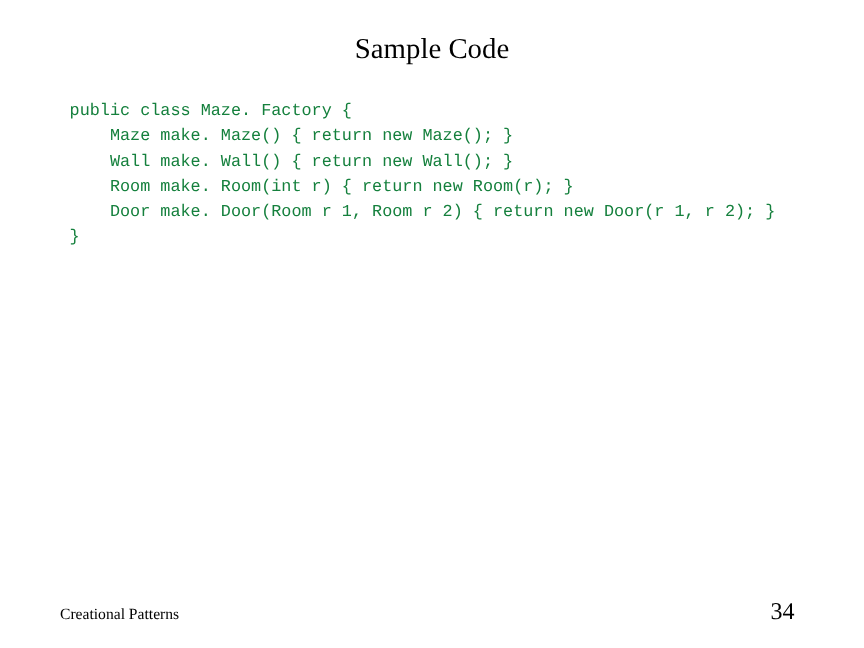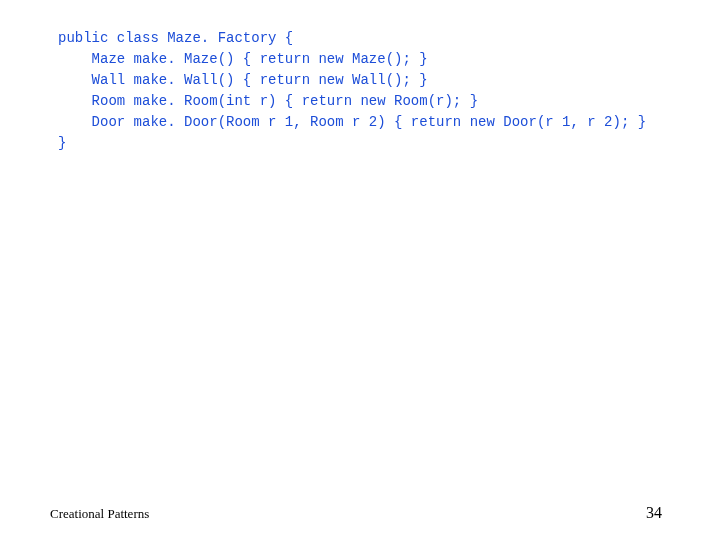--- a/index.html
+++ b/index.html
@@ -26,44 +26,45 @@
       font-size: 24px;
       font-weight: normal;
       font-family: "Times New Roman", Times, serif;
       margin-bottom: 28px;
     }
     .code-block {
       font-family: "Courier New", Courier, monospace;
       font-size: 14px;
       line-height: 1.5;
       white-space: pre;
-      color: #1d4ed8;
+      color: #15803d;
     }
     .footer {
       position: absolute;
       bottom: 18px;
       left: 50px;
       right: 58px;
       display: flex;
       justify-content: space-between;
       align-items: baseline;
       font-family: "Times New Roman", Times, serif;
       font-size: 14px;
     }
     .footer-left {
       font-size: 13px;
     }
     .footer-right {
-      font-size: 16px;
+      font-size: 20px;
     }
   </style>
 </head>
 <body>
 
 <div class="slide">
+  <h1 class="title">Sample Code</h1>
 
   <div class="code-block"><span>public class Maze. Factory {</span>
 <span>    Maze make. Maze() { return new Maze(); }</span>
 <span>    Wall make. Wall() { return new Wall(); }</span>
 <span>    Room make. Room(int r) { return new Room(r); }</span>
 <span>    Door make. Door(Room r 1, Room r 2) { return new Door(r 1, r 2); }</span>
 <span>}</span></div>
 
   <div class="footer">
     <span class="footer-left">Creational Patterns</span>

